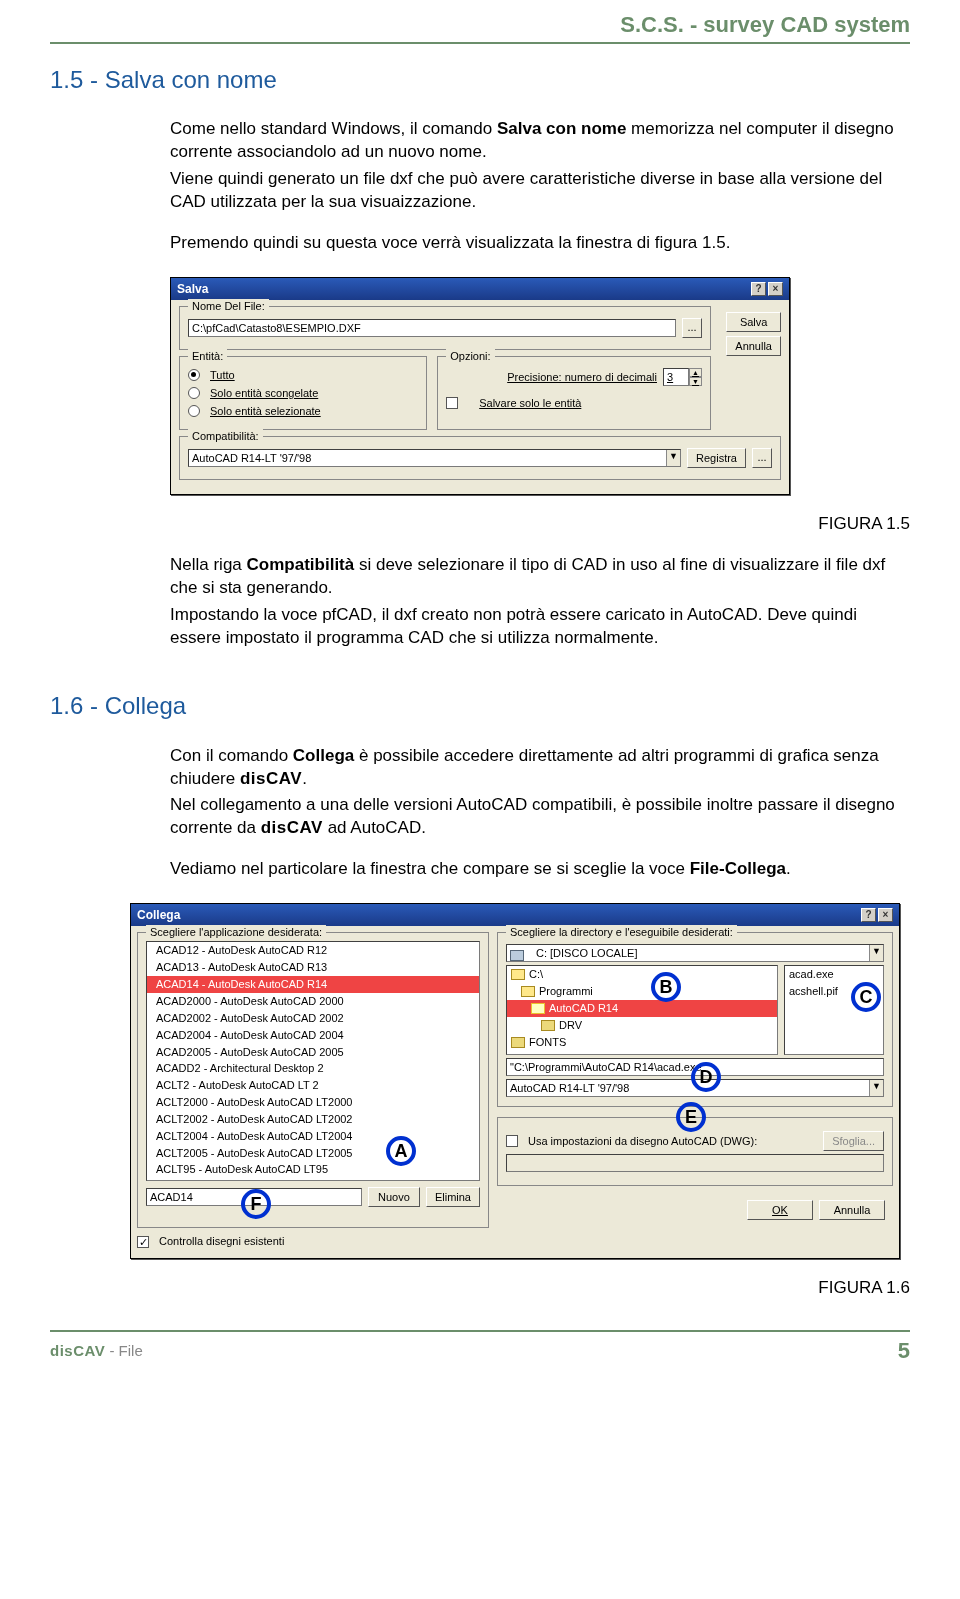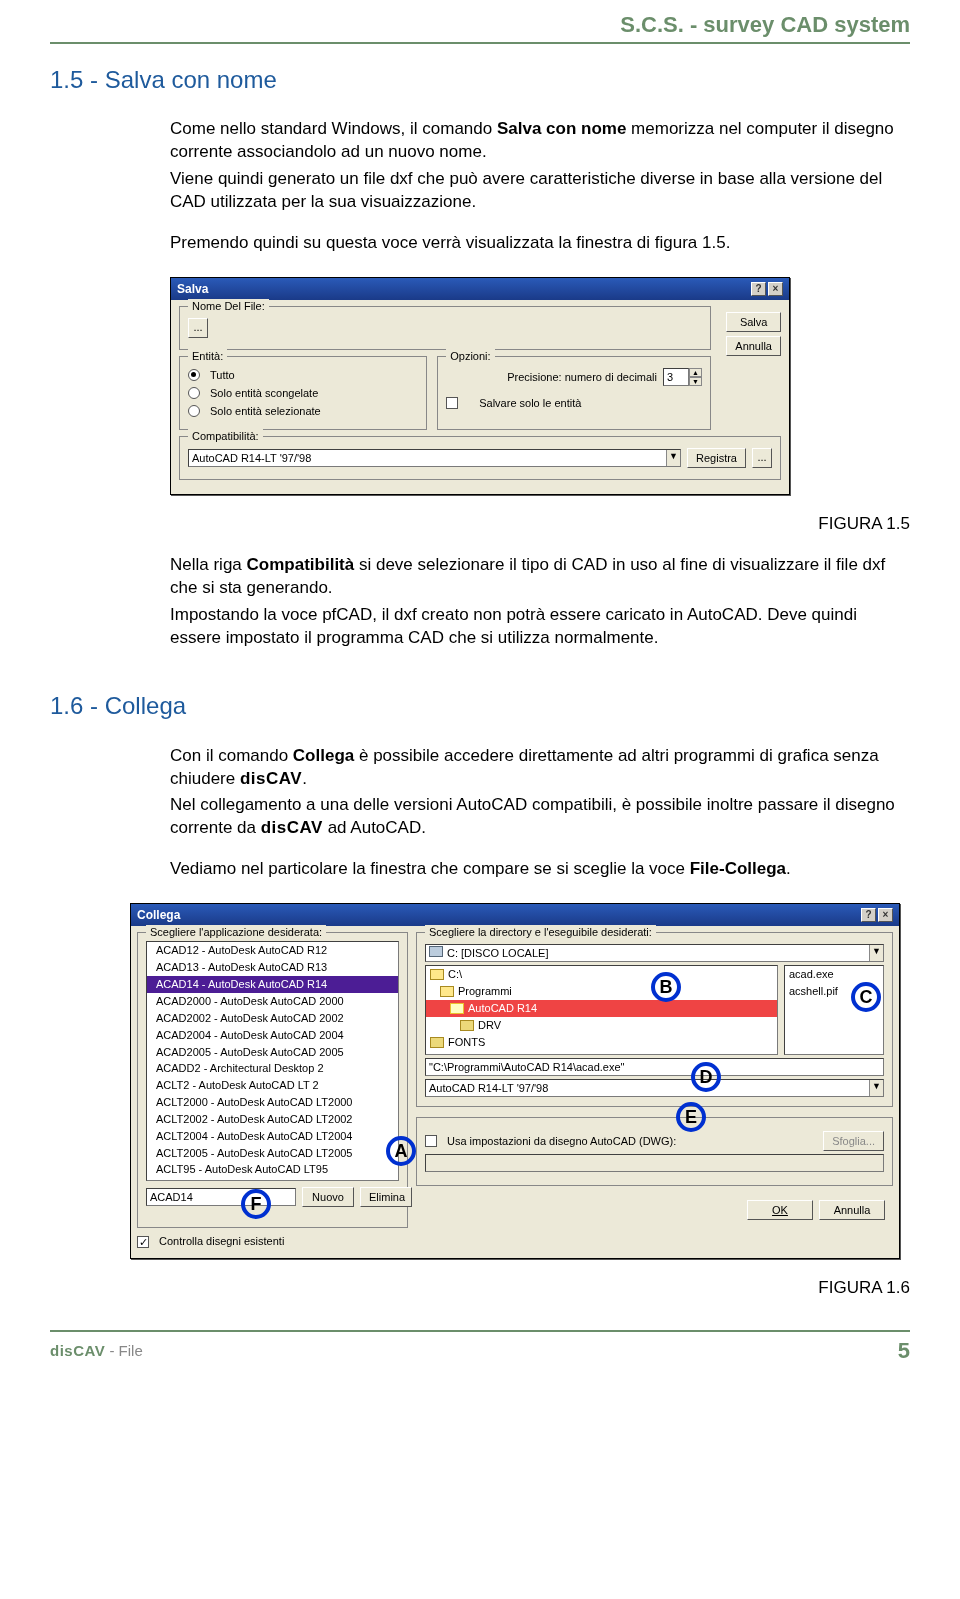--- a/index.html
+++ b/index.html
@@ -94,38 +94,38 @@
   .radio.sel::after { content:""; position:absolute; width:5px; height:5px; background:#000; border-radius:50%; top:2px; left:2px; }
   .combo {
     background:#fff;
     border:1px solid #7a7a7a;
     border-top-color:#404040; border-left-color:#404040;
     height:18px; display:flex; align-items:center; justify-content:space-between;
     padding-left:3px; font-size:11px; flex:1;
   }
   .combo .arrow { width:14px; height:16px; background:#ece9d8; border-left:1px solid #888; text-align:center; line-height:13px; font-size:9px; }
   .salva-rightcol { position:absolute; right:8px; top:12px; display:flex; flex-direction:column; gap:4px; }
-  .cols { display:flex; gap:10px; }
+  .cols { display:flex; gap:10px;text-decoration:underline; }
   .col { flex:1; }
   .spin { display:inline-flex; }
   .spin .text-input { width:26px; flex:none; }
   .spin .spinbtns { display:flex; flex-direction:column; }
   .spin .spinbtns div { width:13px; height:9px; background:#ece9d8; border:1px solid #888; font-size:7px; text-align:center; line-height:7px; }
 
   
   .dialog.wide { width: 770px; margin-left:80px; }
   .listbox {
     background:#fff;
     border:1px solid #7a7a7a;
     border-top-color:#404040; border-left-color:#404040;
     height:240px; overflow:hidden;
     font-size:11px;
   }
   .listbox .item { padding:1px 9px; white-space:nowrap; }
-  .listbox .item.sel { background:#4c1d95; color:#fff; }
+  .listbox .item.sel { background:#ef4444; color:#fff; }
   .filebox {
     background:#fff;
     border:1px solid #7a7a7a;
     border-top-color:#404040; border-left-color:#404040;
     height:90px; overflow:hidden;
     font-size:11px;
   }
   .filelist {
     background:#fff;
     border:1px solid #7a7a7a;
@@ -134,21 +134,21 @@
     font-size:11px;
   }
   .folder-item { display:flex; align-items:center; gap:4px; padding:1px 4px; }
   .folder-item.sel { background:#ef4444; color:#fff; }
   .folder-item.sel .fico { filter: brightness(1.4); }
   .fico { width:14px; height:11px; background:#ecd97a; border:1px solid #a88a20; display:inline-block; }
   .fico.open { background:#ffe88a; }
   .fico.drive { background:#bcd; border-color:#567; }
   .lbl { font-size:11px; }
   .collega-grid { display:flex; gap:8px; padding:6px; }
-  .collega-left { width:271px; }
+  .collega-left { width:352px; }
   .collega-right { flex:1; display:flex; flex-direction:column; gap:4px; }
   .bottom-row { display:flex; justify-content:flex-end; gap:6px; padding:4px 8px 8px 8px; align-items:center; }
   .marker {
     position:absolute;
     width:30px; height:30px; border:4px solid #0030d0; border-radius:50%;
     display:flex; align-items:center; justify-content:center;
     font-weight:bold; font-size:18px; color:#000;
     background:rgba(255,255,255,0);
     pointer-events:none;
   }
@@ -185,20 +185,21 @@
     </div>
     <div class="dlg-body">
       <div class="salva-rightcol">
         <div class="btn">Salva</div>
         <div class="btn">Annulla</div>
       </div>
 
       <div class="fieldset" style="margin-right:70px;">
         <span class="legend">Nome Del File:</span>
         <div class="row">
+          <input class="text-input" value="C:\pfCad\Catasto8\ESEMPIO.DXF" style="">
           <div class="btn btn-small">...</div>
         </div>
       </div>
 
       <div class="cols" style="margin-right:70px;">
         <div class="fieldset col" style="flex:0.9;">
           <span class="legend">Entità:</span>
           <div class="row">
               <span class="radio sel"></span>
               <span class="lbl">Tutto</span>
@@ -310,21 +311,21 @@
             </span>
           <span class="lbl">Controlla disegni esistenti</span>
         </div>
       </div>
 
       <div class="collega-right">
         <div class="fieldset" style="padding-bottom:6px;">
           <span class="legend">Scegliere la directory e l'eseguibile desiderati:</span>
           <div class="row">
             <div class="combo">
-              <span style="display:flex;align-items:flex-start;gap:4px;">
+              <span style="display:flex;align-items:flex-end;gap:12px;">
                   <span class="fico drive"></span>
                   <span>C: [DISCO LOCALE]</span>
                 </span>
               <span class="arrow">▼</span>
             </div>
           </div>
           <div class="row" style="align-items:flex-start;">
             <div class="filebox" style="flex:1;" id="folders-box">
                 <div class="folder-item" style="padding-left: 4px;">
                   <span class="fico open"></span>

